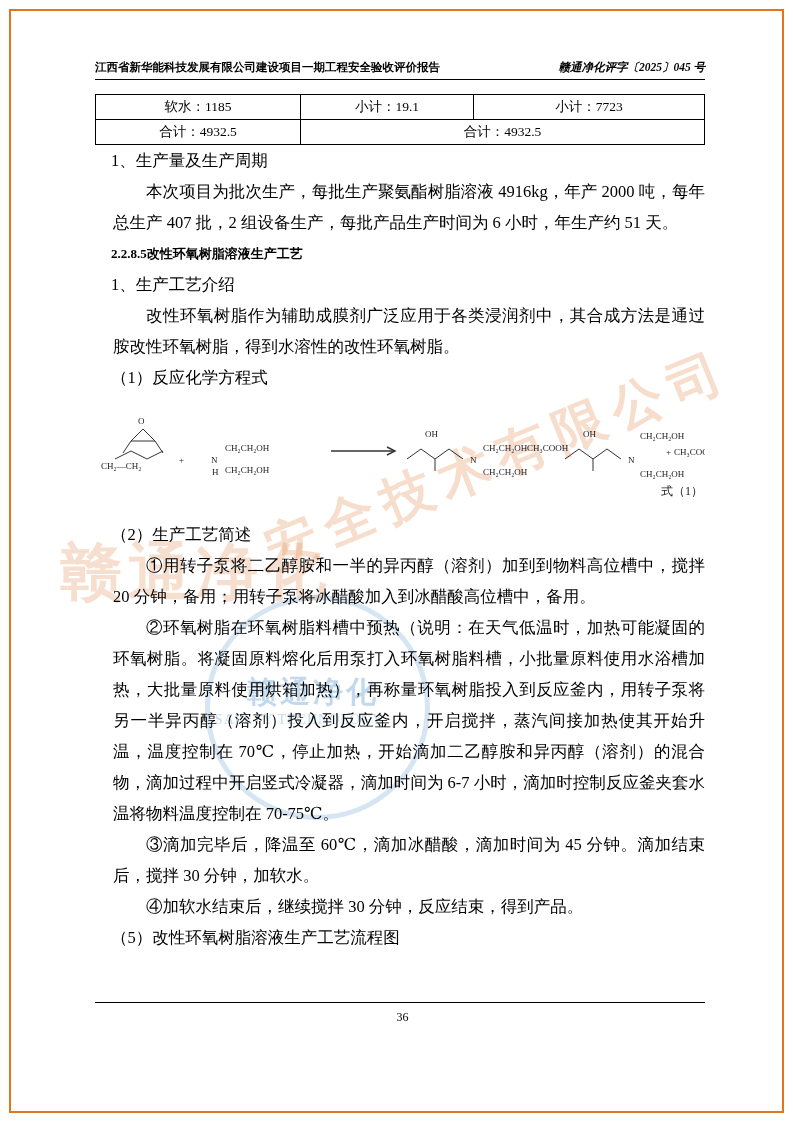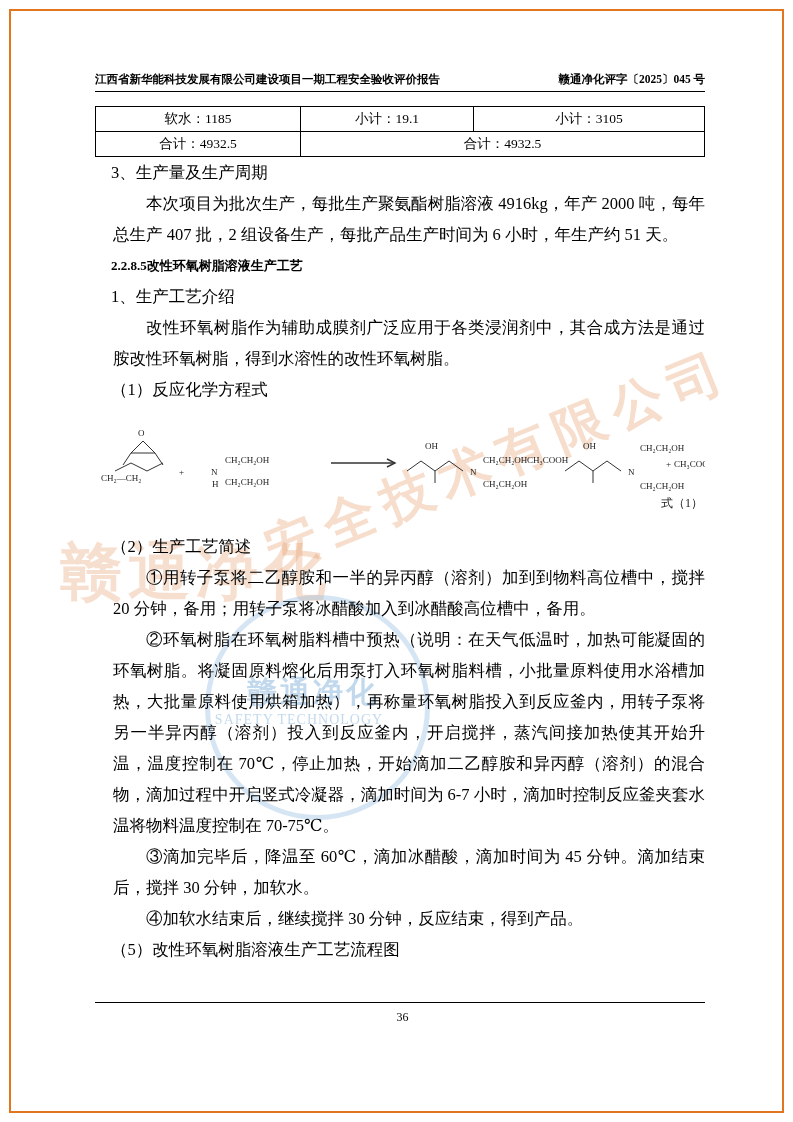--- a/index.html
+++ b/index.html
@@ -25,37 +25,37 @@
     left: 9px;
     top: 9px;
     right: 9px;
     bottom: 9px;
     border: 2px solid #e2761e;
     pointer-events: none;
   }
   .content {
     position: absolute;
     left: 95px;
-    top: 72px;
+    top: 60px;
     width: 610px;
   }
   
   .header {
     display: flex;
     justify-content: space-between;
     align-items: baseline;
     font-size: 11.5px;
     font-weight: bold;
     letter-spacing: 0px;
     padding-bottom: 4px;
     border-bottom: 1.2px solid #000;
     color: #000;
   }
   .header .left { white-space: nowrap; }
-  .header .right { white-space: nowrap; }
+  .header .right { white-space: nowrap; font-style: italic; }
 
   
   table.data-table {
     border-collapse: collapse;
     width: 610px;
     margin-top: 14px;
     table-layout: fixed;
   }
   table.data-table td {
     border: 1px solid #000;
@@ -190,30 +190,30 @@
     <div class="header">
       <span class="left">江西省新华能科技发展有限公司建设项目一期工程安全验收评价报告</span>
       <span class="right">赣通净化评字〔2025〕045 号</span>
     </div>
 
     <table class="data-table">
       <tbody>
           <tr>
         <td style="width:200px">软水：1185</td>
         <td style="width:168px">小计：19.1</td>
-        <td>小计：3105</td>
+        <td>小计：7723</td>
       </tr>
       <tr>
         <td>合计：4932.5</td>
         <td colspan="2">合计：4932.5</td>
       </tr>
     </tbody>
       </table>
 
-    <p class="para indent2">3、生产量及生产周期</p>
+    <p class="para indent2">1、生产量及生产周期</p>
     <p class="para indent1">本次项目为批次生产，每批生产聚氨酯树脂溶液 4916kg，年产 2000 吨，每年总生产 407 批，2 组设备生产，每批产品生产时间为 6 小时，年生产约 51 天。</p>
 
     <p class="sect-head" style="text-indent:16px">2.2.8.5改性环氧树脂溶液生产工艺</p>
 
     <p class="para indent2">1、生产工艺介绍</p>
     <p class="para indent1">改性环氧树脂作为辅助成膜剂广泛应用于各类浸润剂中，其合成方法是通过胺改性环氧树脂，得到水溶性的改性环氧树脂。</p>
 
     <p class="para indent2">（1）反应化学方程式</p>
 
     <div class="equation-box">

